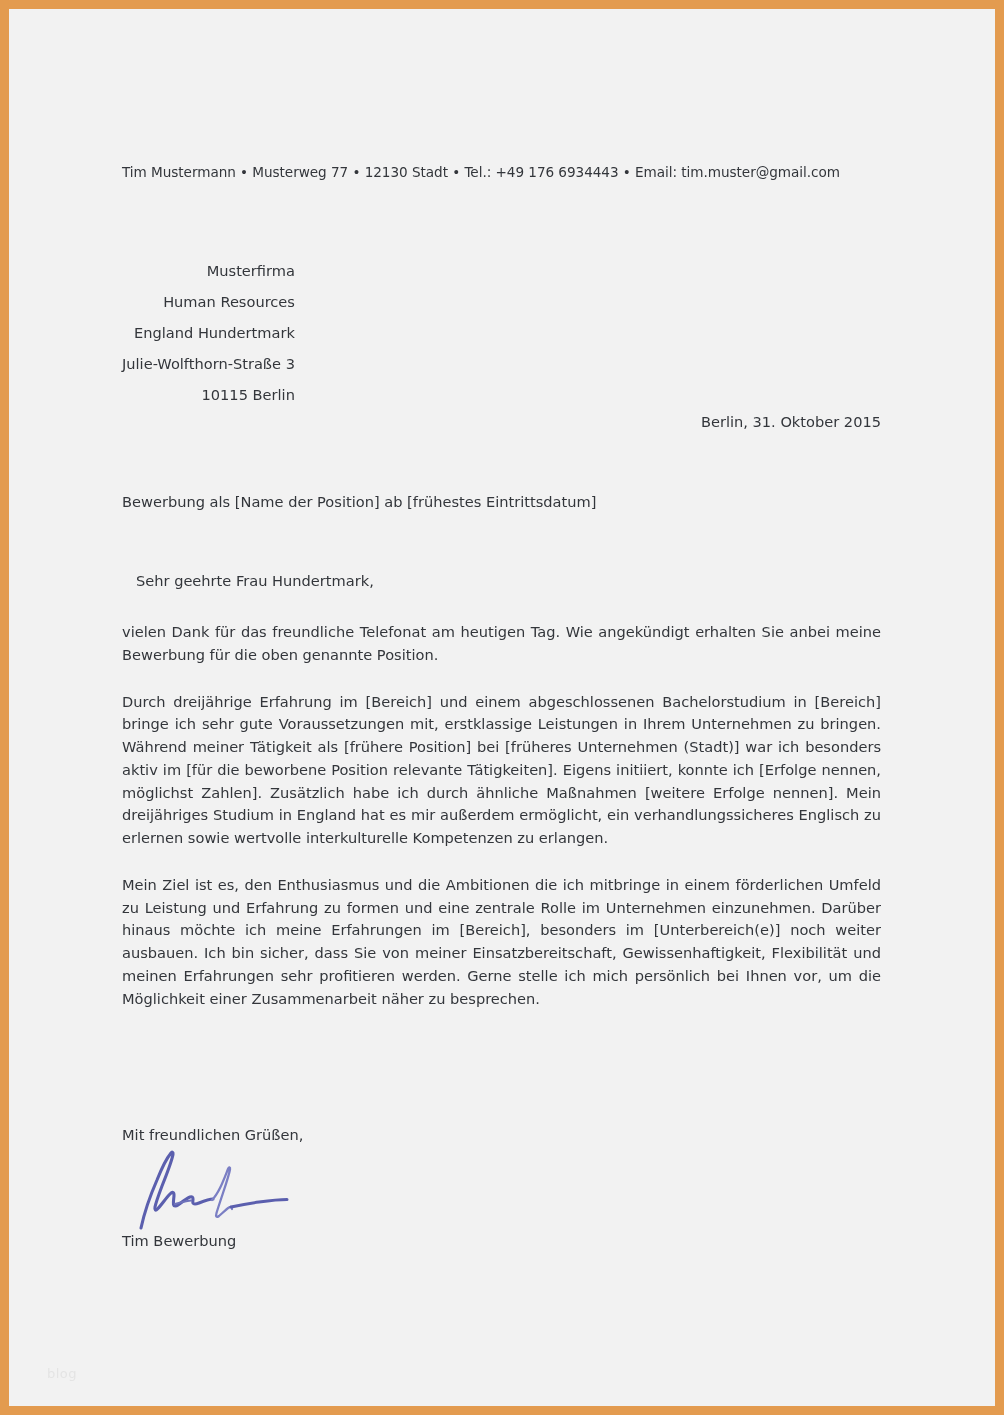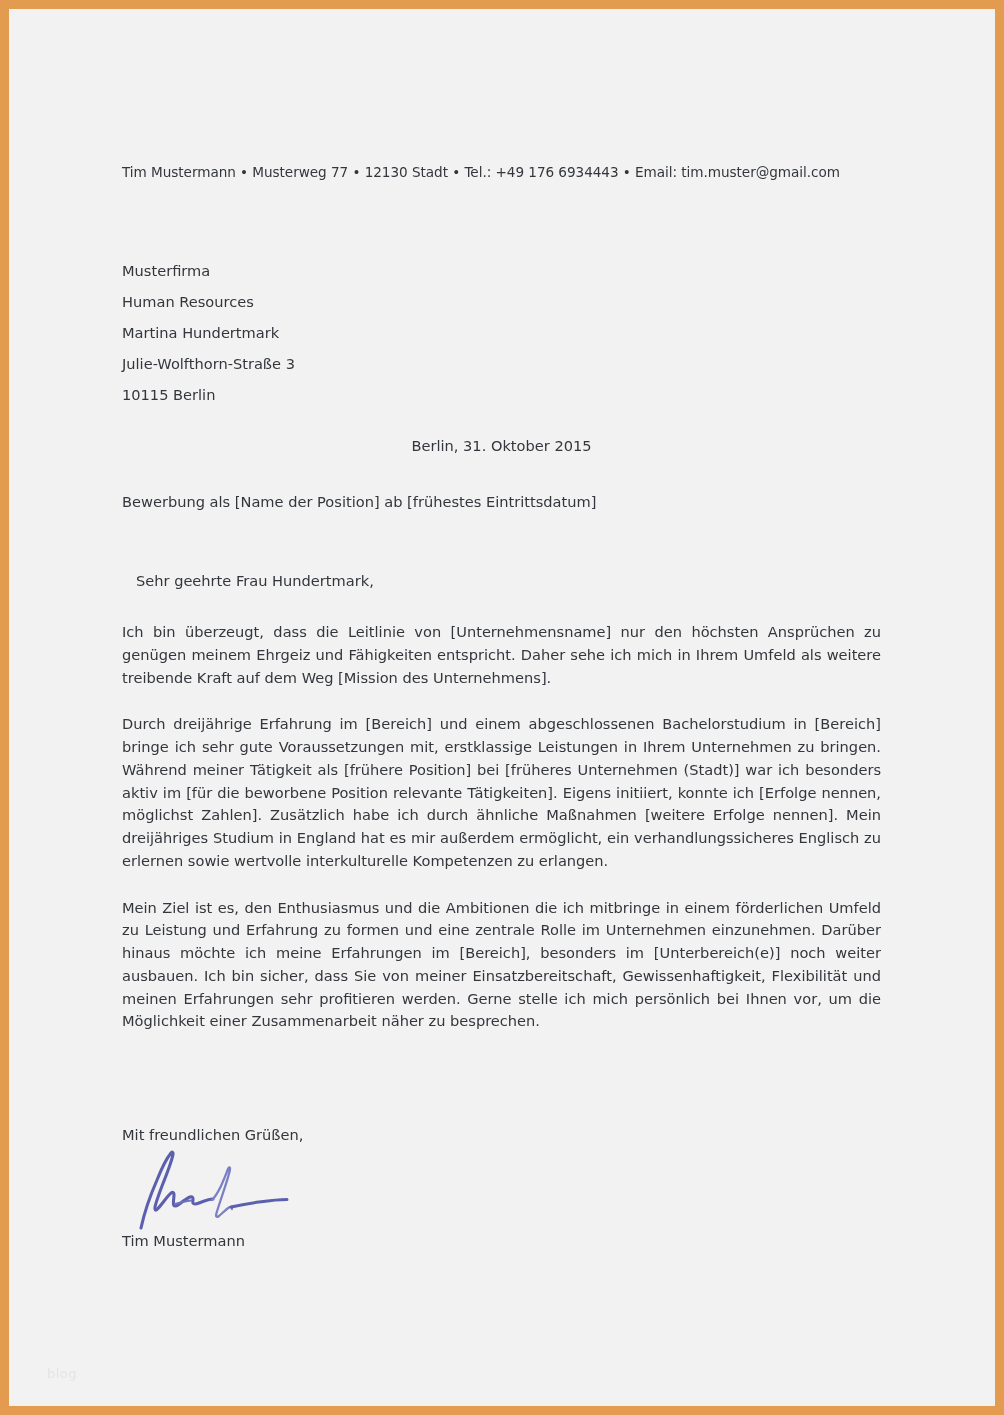--- a/index.html
+++ b/index.html
@@ -57,30 +57,29 @@
     white-space: nowrap;
   }
 
   .recipient {
     position: absolute;
     top: 246px;
     left: 0;
     font-size: 14.6px;
     line-height: 2.13;
   }
-  .recipient div { white-space: nowrap; }
+  .recipient div { white-space: nowrap; text-align: right; }
 
   .date-line {
     position: absolute;
     top: 402px;
     left: 0;
     width: 759px;
-    text-align: center;
+    text-align: right;
     font-size: 14.6px;
-    margin-top: 24px;
   }
 
   .subject {
     position: absolute;
     top: 482px;
     left: 0;
     font-weight: normal;
     font-size: 14.6px;
     white-space: nowrap;
   }
@@ -152,48 +151,48 @@
 
   <div class="sheet">
 
     <div class="content">
 
       <div class="sender-line">Tim Mustermann • Musterweg 77 • 12130 Stadt • Tel.: +49 176 6934443 • Email: tim.muster@gmail.com</div>
 
       <div class="recipient">
         <div>Musterfirma</div>
         <div>Human Resources</div>
-        <div>Martina Hundertmark</div>
+        <div>England Hundertmark</div>
         <div>Julie-Wolfthorn-Straße 3</div>
         <div>10115 Berlin</div>
       </div>
 
       <div class="date-line">Berlin, 31. Oktober 2015</div>
 
       <div class="subject">Bewerbung als [Name der Position] ab [frühestes Eintrittsdatum]</div>
 
       <div class="salutation">Sehr geehrte Frau Hundertmark,</div>
 
       <div class="body-block">
-        <p class="para">Ich bin überzeugt, dass die Leitlinie von [Unternehmensname] nur den höchsten Ansprüchen zu genügen meinem Ehrgeiz und Fähigkeiten entspricht. Daher sehe ich mich in Ihrem Umfeld als weitere treibende Kraft auf dem Weg [Mission des Unternehmens].</p>
+        <p class="para">vielen Dank für das freundliche Telefonat am heutigen Tag. Wie angekündigt erhalten Sie anbei meine Bewerbung für die oben genannte Position.</p>
         <p class="para">Durch dreijährige Erfahrung im [Bereich] und einem abgeschlossenen Bachelorstudium in [Bereich] bringe ich sehr gute Voraussetzungen mit, erstklassige Leistungen in Ihrem Unternehmen zu bringen. Während meiner Tätigkeit als [frühere Position] bei [früheres Unternehmen (Stadt)] war ich besonders aktiv im [für die beworbene Position relevante Tätigkeiten]. Eigens initiiert, konnte ich [Erfolge nennen, möglichst Zahlen]. Zusätzlich habe ich durch ähnliche Maßnahmen [weitere Erfolge nennen]. Mein dreijähriges Studium in England hat es mir außerdem ermöglicht, ein verhandlungssicheres Englisch zu erlernen sowie wertvolle interkulturelle Kompetenzen zu erlangen.</p>
         <p class="para">Mein Ziel ist es, den  Enthusiasmus und die Ambitionen die ich mitbringe in einem förderlichen Umfeld zu Leistung und Erfahrung zu formen und eine zentrale Rolle im Unternehmen einzunehmen. Darüber hinaus möchte ich meine Erfahrungen im [Bereich], besonders im [Unterbereich(e)] noch weiter ausbauen. Ich bin sicher, dass Sie von meiner Einsatzbereitschaft, Gewissenhaftigkeit, Flexibilität und meinen Erfahrungen sehr profitieren werden. Gerne stelle ich mich persönlich bei Ihnen vor, um die Möglichkeit einer Zusammenarbeit näher zu besprechen.</p>
       </div>
 
       <div class="closing">Mit freundlichen Grüßen,</div>
 
       <div class="signature-wrap">
         <svg width="180" height="84" viewBox="0 0 180 84" fill="none" xmlns="http://www.w3.org/2000/svg">
           <path d="M13 80 C16 66, 22 48, 29 32 C33 22, 38 11, 43 5 C44 3.5, 45.5 4, 45 6.5 C43.5 14, 38 28, 34 38 C31 46, 28 54, 27 59 C26.4 62, 27.5 63, 29.5 61 C33 57.5, 38 50, 42 46 C44.5 43.5, 46 44, 46 47 C46 50, 45 54, 45.5 56.5 C46 58.5, 48 58.5, 50 57 C54 54, 59 50, 62 49 C64 48.3, 65 49, 65 51 C65 52.5, 64.5 54, 65 55 C65.8 56.5, 68 56.2, 71 55 C76 53, 81 51, 85 51" stroke="#5b5fae" stroke-width="3.1" stroke-linecap="round" stroke-linejoin="round"></path>
           <path d="M84 52 C86 50, 89 46, 92 40 C95 34, 98 26, 100 21 C101 18.5, 102.5 19, 102 21.5 C101 27, 98 36, 95 45 C92.5 52.5, 90 60, 88.5 65 C87.5 68.5, 88.5 70, 91 68 C94.5 65, 98 61.5, 101 59.5 C103 58.2, 104 59, 104 61" stroke="#7b7fc4" stroke-width="2.3" stroke-linecap="round" stroke-linejoin="round"></path>
           <path d="M103 59 C110 57.5, 120 55.5, 131 54 C142 52.5, 152 51.5, 159 51.5" stroke="#5b5fae" stroke-width="3" stroke-linecap="round" stroke-linejoin="round"></path>
           <path d="M47 56 C52 54.5, 58 53, 63 52.5" stroke="#6f73bb" stroke-width="2.2" stroke-linecap="round"></path>
         </svg>
       </div>
 
-      <div class="signer-name">Tim Mustermann</div>
+      <div class="signer-name">Tim Bewerbung</div>
 
     </div>
 
     <div class="watermark">blog</div>
 
   </div>
 </div>
 
 </body></html>

